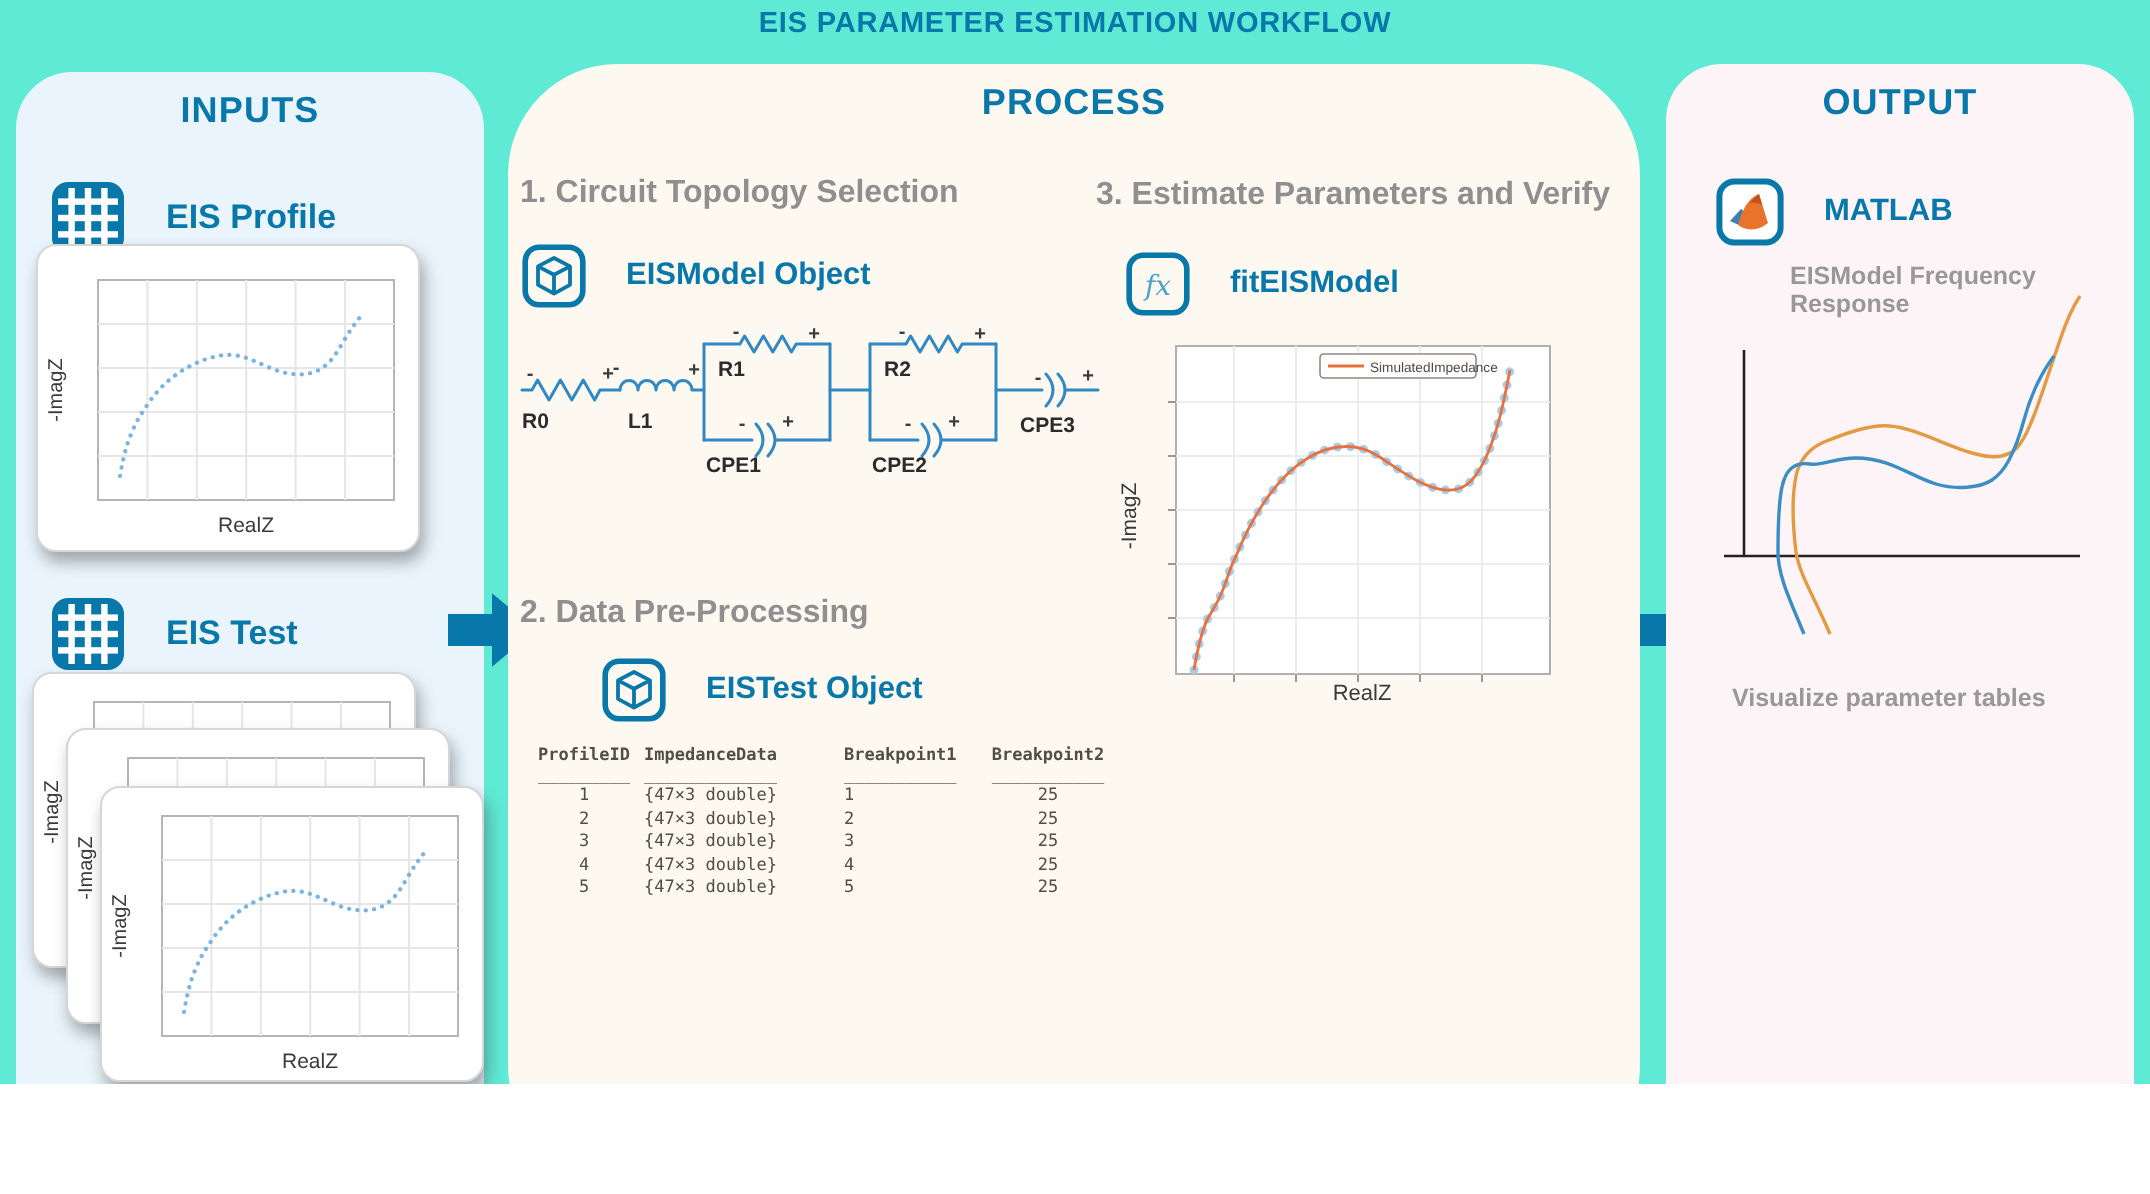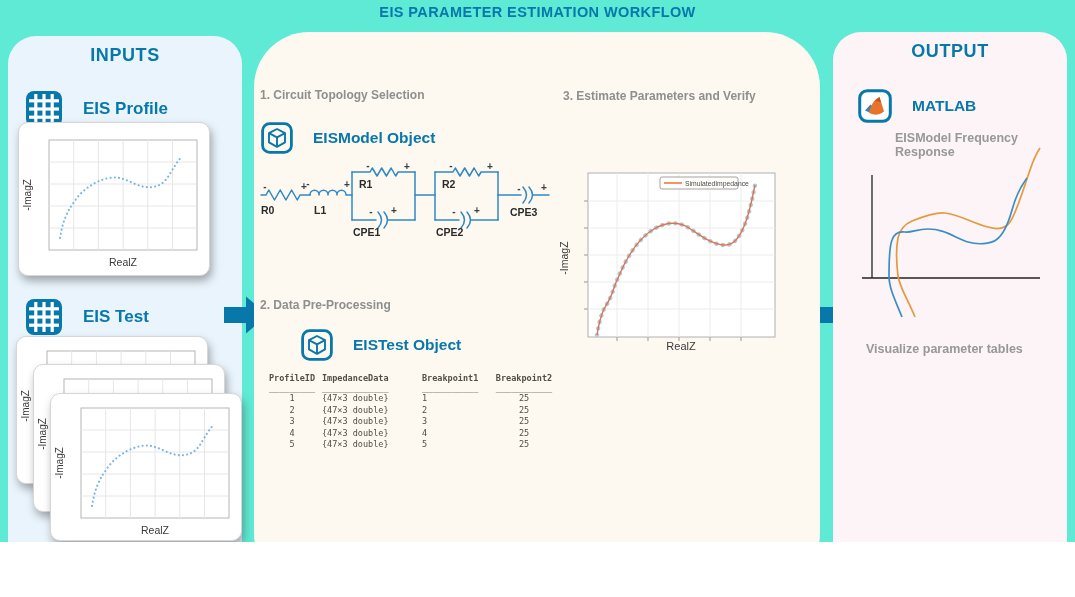--- a/index.html
+++ b/index.html
@@ -7,21 +7,21 @@
           font-family:"Liberation Sans",sans-serif;overflow:hidden;}
   .main-title{position:absolute;left:0;top:4px;width:1075px;text-align:center;
               font-size:14.5px;font-weight:bold;color:#0878ab;letter-spacing:.4px;}
   
   .panel{position:absolute;}
   .panel-inputs{left:8px;top:36px;width:234px;height:549px;background:#e9f4fc;border-radius:28px;}
   .panel-process{left:254px;top:32px;width:566px;height:556px;background:#fdf8f0;border-radius:55px;}
   .panel-output{left:833px;top:32px;width:234px;height:546px;background:#fcf4f6;border-radius:28px;}
   .panel-heading{position:absolute;top:9px;left:0;width:100%;text-align:center;
                  font-size:18px;font-weight:bold;color:#0878ab;letter-spacing:.6px;}
-  .step-heading{position:absolute;font-size:12px;font-weight:bold;color:#8f8f8f;}
+  .step-heading{position:absolute;font-size:16px;font-weight:bold;color:#8f8f8f;}
   .small-heading{position:absolute;font-size:12.5px;font-weight:bold;color:#989898;}
   
   .icon-row{position:absolute;display:flex;align-items:center;gap:20px;}
   .icon-row .lbl{font-weight:bold;color:#0878ab;}
   .lbl-lg{font-size:17px;}
   .lbl-md{font-size:15.5px;}
   
   .pcard{position:absolute;width:190px;background:#ffffff;border:1px solid #d6d6d6;
          border-radius:10px;box-shadow:2px 5px 8px rgba(70,70,70,.45);}
   .pcard svg{display:block;}
@@ -157,20 +157,21 @@
         <text x="12" y="69" font-size="10" fill="#3a3a3a" text-anchor="middle" transform="rotate(-90 12 69)">-ImagZ</text>
         <text x="104" y="140" font-size="10.5" fill="#3a3a3a" text-anchor="middle">RealZ</text>
       </svg>
     </div>
   </div>
 
   <div class="flow-arrow" style="left:224px;top:295px;"></div>
   <div class="flow-arrow" style="left:812px;top:295px;"></div>
 
   <div class="panel panel-process">
+    <div class="panel-heading">PROCESS</div>
 
     <div class="step-heading" style="left:6px;top:56px;">1. Circuit Topology Selection</div>
 
     <div class="icon-row" style="left:7px;top:90px;">
       <svg width="32" height="32" viewBox="0 0 32 32">
         <rect x="1.6" y="1.6" width="28.8" height="28.8" rx="7" fill="none" stroke="#0878ab" stroke-width="2.8"></rect>
         <g stroke="#0878ab" stroke-width="1.9" stroke-linejoin="round" fill="none">
           <path d="M16 7 L24 11.2 L24 20.4 L16 24.8 L8 20.4 L8 11.2 Z"></path>
           <path d="M8 11.2 L16 15.4 L24 11.2 M16 15.4 L16 24.8"></path>
         </g>
@@ -269,22 +270,29 @@
           <span class="c4">25</span>
       </div>
       <div class="trow drow">
         <span class="c1">5</span>
           <span class="c2">{47×3 double}</span>
           <span class="c3">5</span>
           <span class="c4">25</span>
       </div>
     </div>
 
-    <div class="step-heading" style="left:294px;top:57px;margin-left:15px;">3. Estimate Parameters and Verify</div>
-
+    <div class="step-heading" style="left:294px;top:57px;">3. Estimate Parameters and Verify</div>
+
+    <div class="icon-row" style="left:309px;top:94px;">
+      <svg width="32" height="32" viewBox="0 0 32 32">
+        <rect x="1.6" y="1.6" width="28.8" height="28.8" rx="7" fill="none" stroke="#0878ab" stroke-width="2.8"></rect>
+        <text x="16" y="21.5" font-size="14" font-style="italic" font-family="DejaVu Serif, serif" text-anchor="middle" fill="#4aa3c9">fx</text>
+      </svg>
+      <span class="lbl lbl-md">fitEISModel</span>
+    </div>
 
     <svg style="position:absolute;left:300px;top:134px;" width="230" height="190" viewBox="0 0 230 190">
       <rect x="34" y="7" width="187" height="164" fill="#ffffff" stroke="#b0b0b0" stroke-width="1"></rect>
       <g stroke="#ececec" stroke-width="1">
         <line x1="63" y1="7" x2="63" y2="171"></line>
           <line x1="94" y1="7" x2="94" y2="171"></line>
           <line x1="125" y1="7" x2="125" y2="171"></line>
           <line x1="156" y1="7" x2="156" y2="171"></line>
           <line x1="187" y1="7" x2="187" y2="171"></line>
         <line x1="34" y1="35" x2="221" y2="35"></line>

